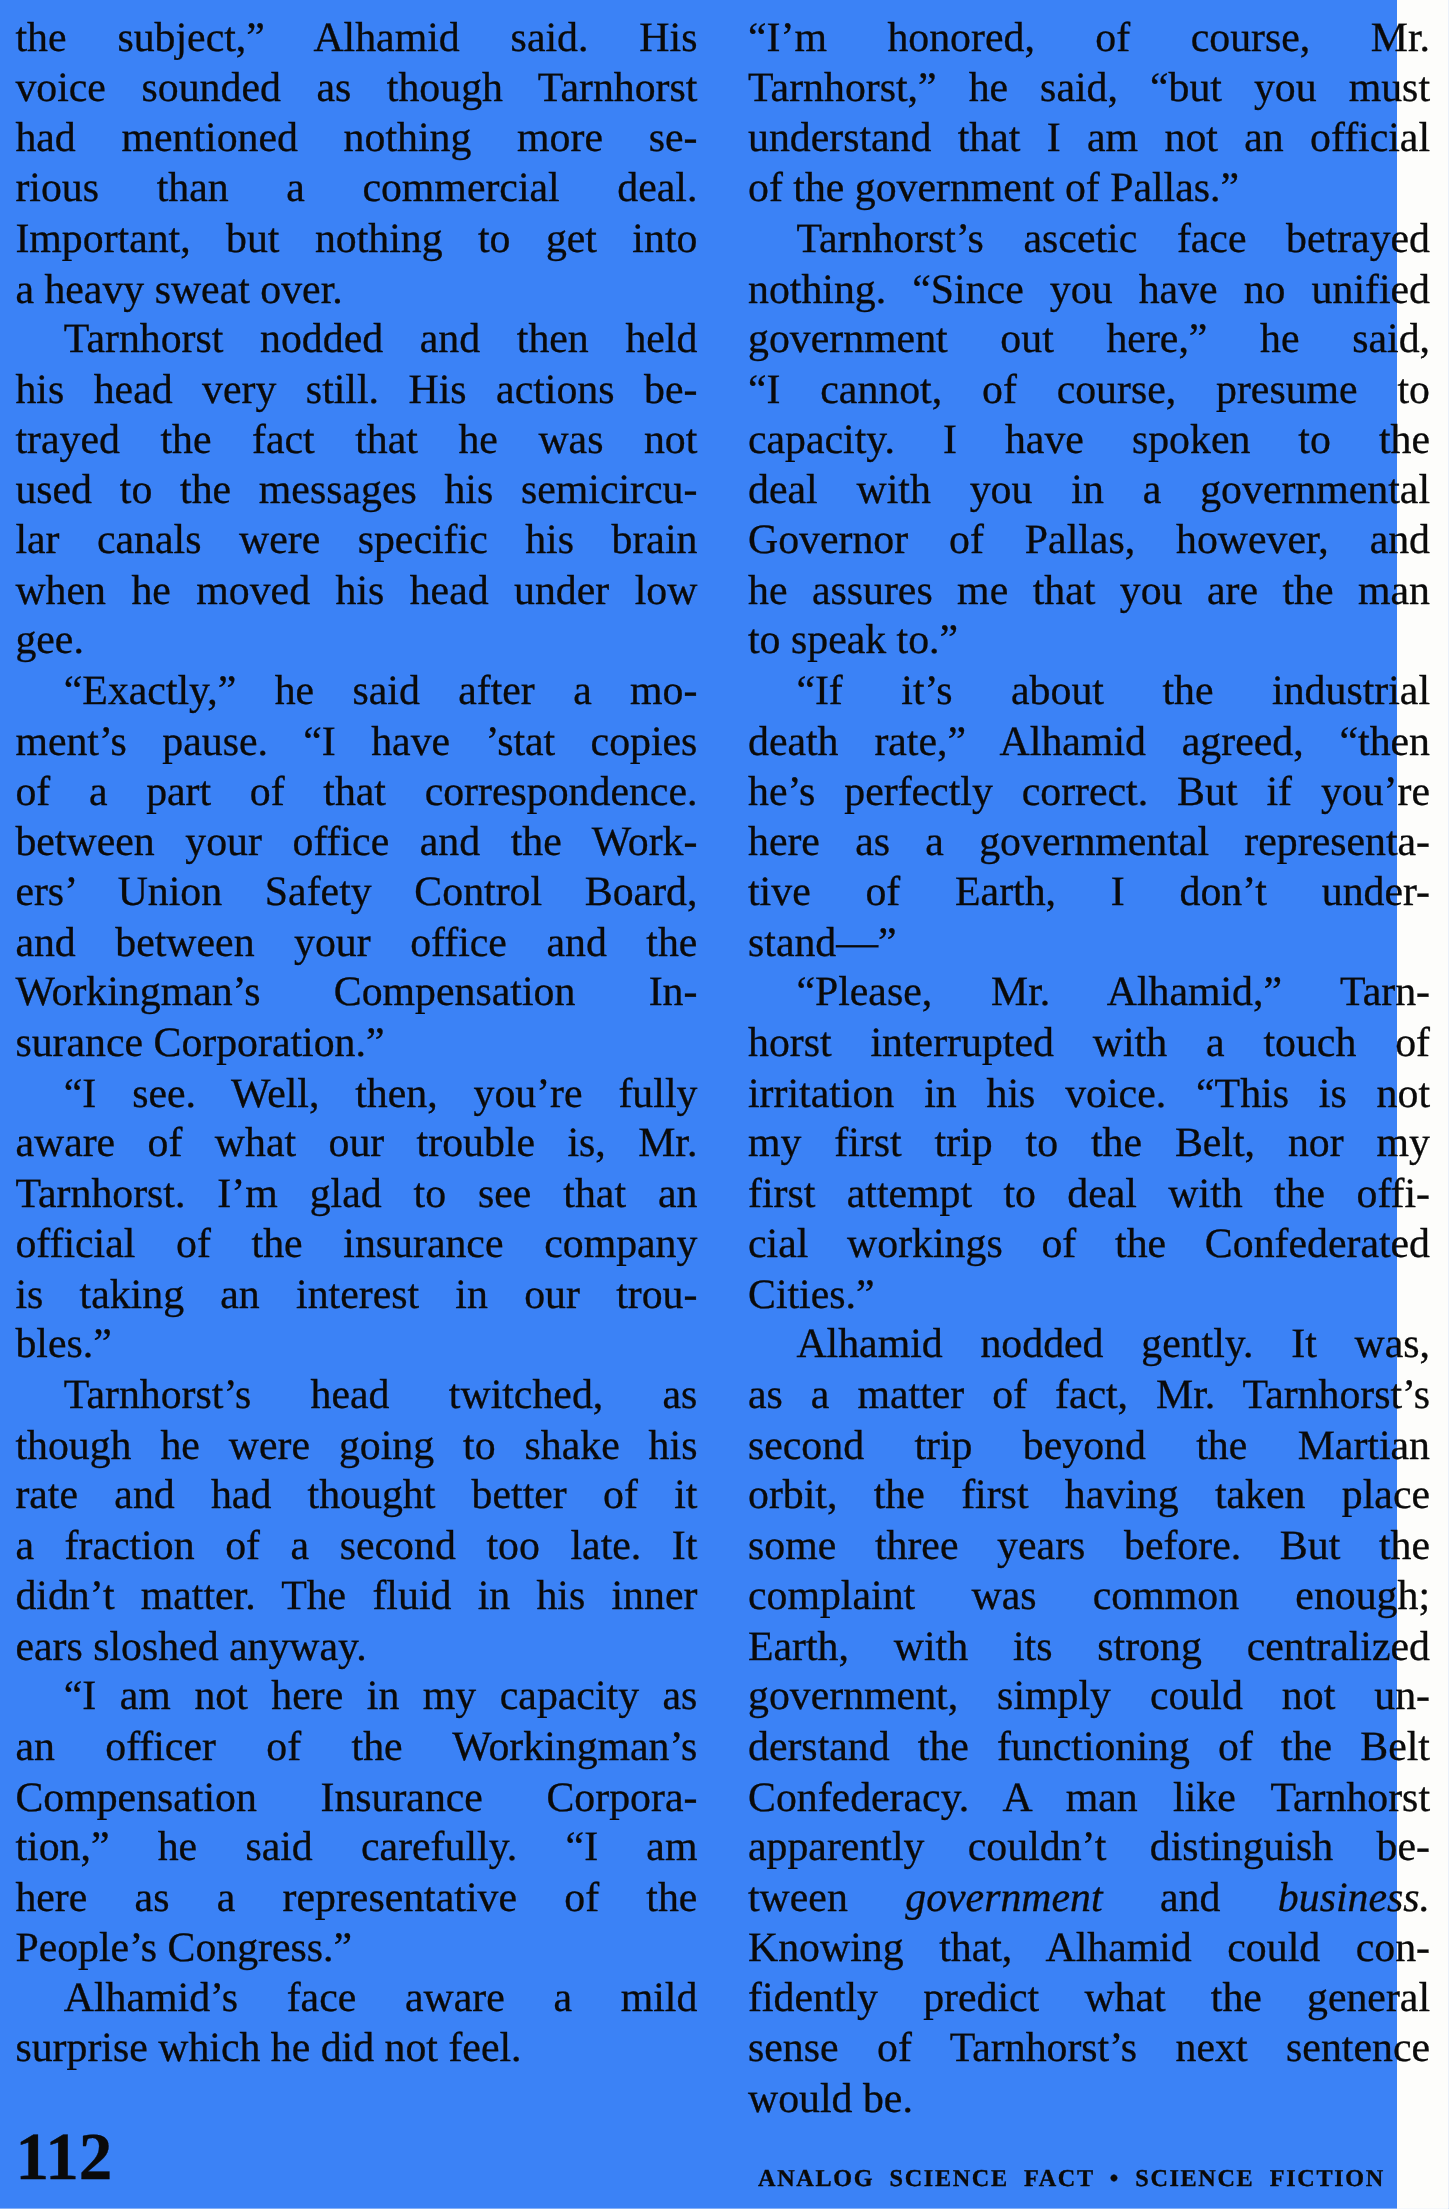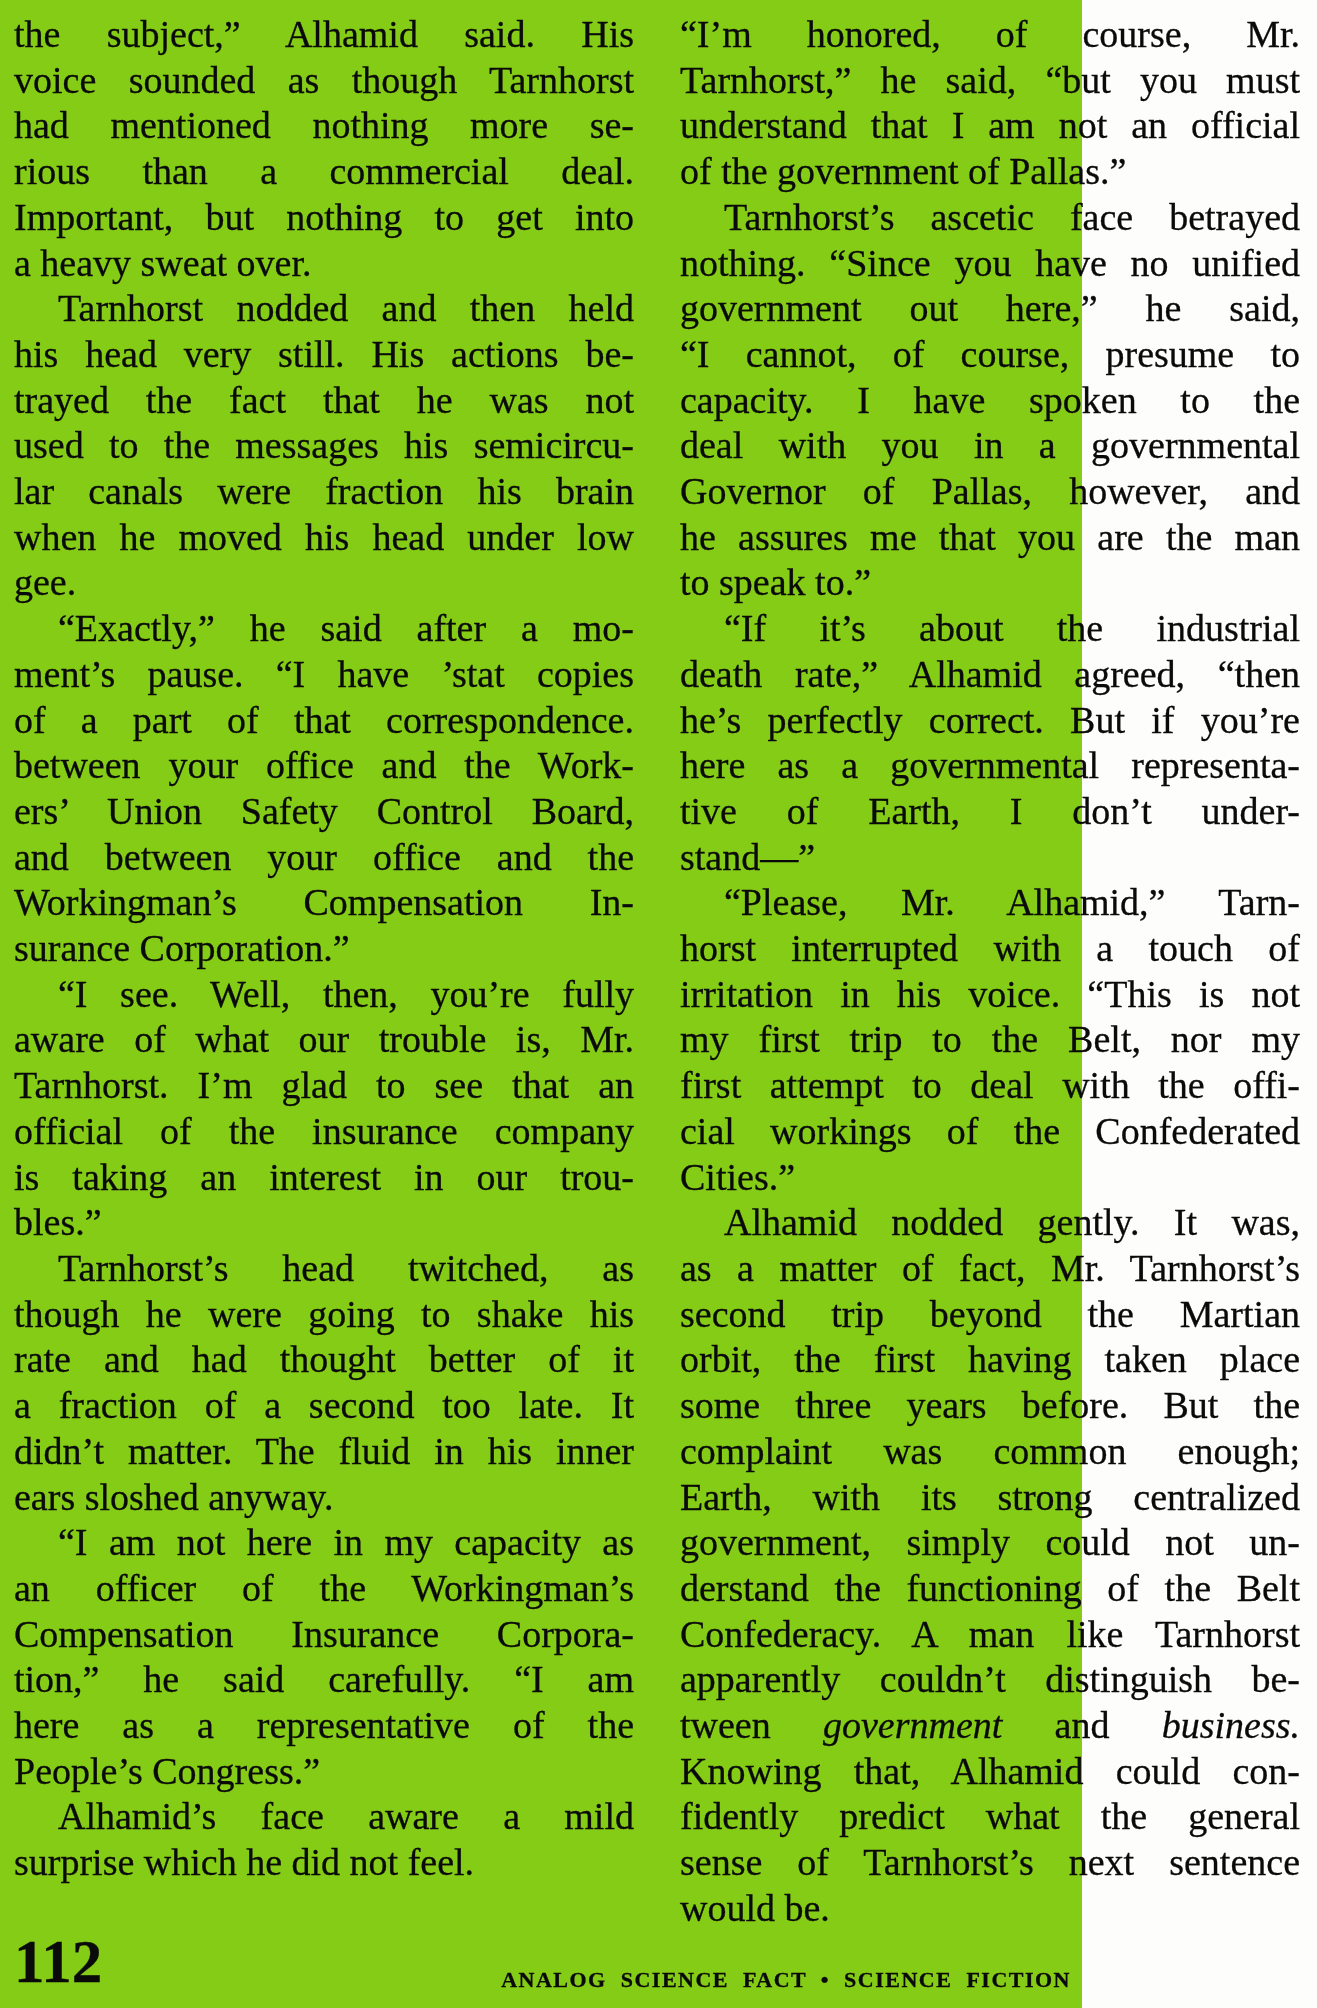--- a/index.html
+++ b/index.html
@@ -5,23 +5,23 @@
   html, body {
     margin: 0;
     padding: 0;
     width: 1317px;
     height: 2008px;
     overflow: hidden;
     background: #fdfdfb;
   }
   .page {
     position: relative;
-    width: 1082px;
+    width: 1270px;
     height: 2008px;
-    background: #84cc16;
+    background: #3b82f6;
     color: #0a0a0a;
     font-family: "Liberation Serif", "DejaVu Serif", serif;
     -webkit-text-stroke: 0.3px #0a0a0a;
   }
   .columns {
     display: flex;
     gap: 46px;
     padding: 12px 11px 0 14px;
   }
   .column {
@@ -73,21 +73,21 @@
           <div class="line">had mentioned nothing more se-</div>
           <div class="line">rious than a commercial deal.</div>
           <div class="line">Important, but nothing to get into</div>
           <div class="line last">a heavy sweat over.</div>
         </div>
         <div class="paragraph">
           <div class="line first-indent">Tarnhorst nodded and then held</div>
           <div class="line">his head very still. His actions be-</div>
           <div class="line">trayed the fact that he was not</div>
           <div class="line">used to the messages his semicircu-</div>
-          <div class="line">lar canals were fraction his brain</div>
+          <div class="line">lar canals were specific his brain</div>
           <div class="line">when he moved his head under low</div>
           <div class="line last">gee.</div>
         </div>
         <div class="paragraph">
           <div class="line first-indent">“Exactly,” he said after a mo-</div>
           <div class="line">ment’s pause. “I have ’stat copies</div>
           <div class="line">of a part of that correspondence.</div>
           <div class="line">between your office and the Work-</div>
           <div class="line">ers’ Union Safety Control Board,</div>
           <div class="line">and between your office and the</div>

